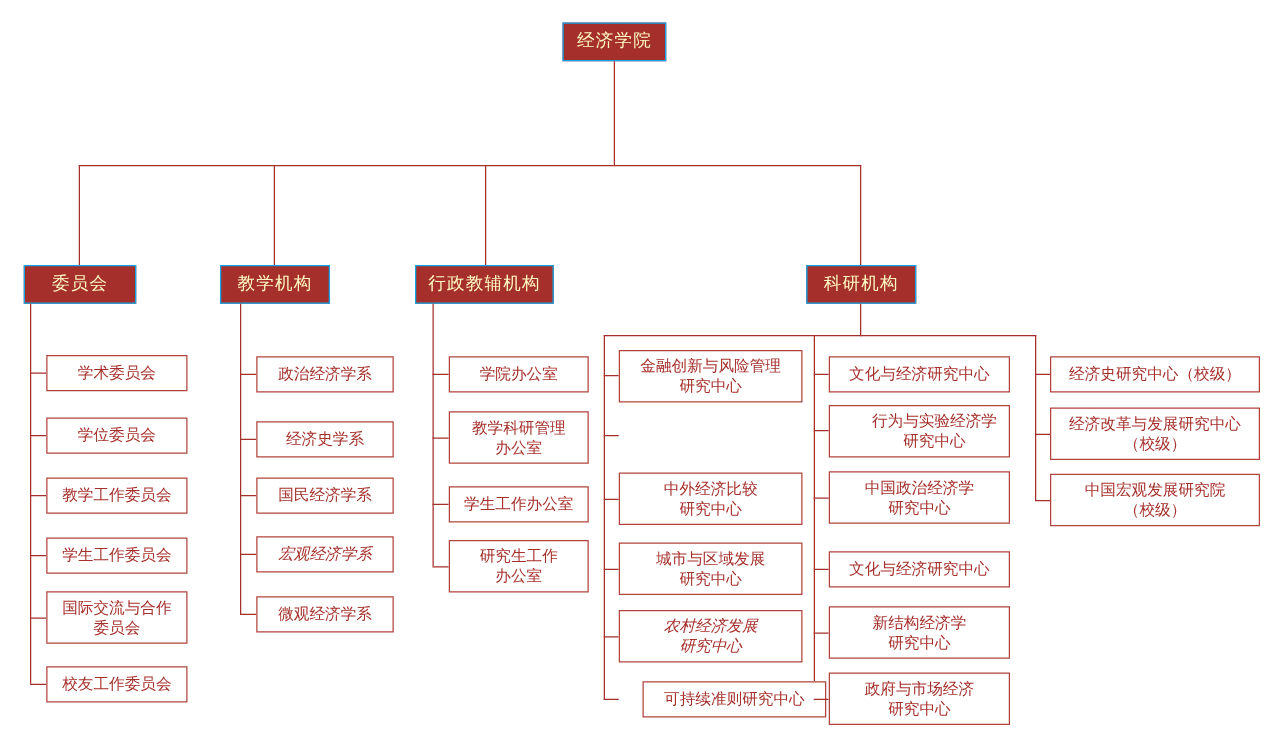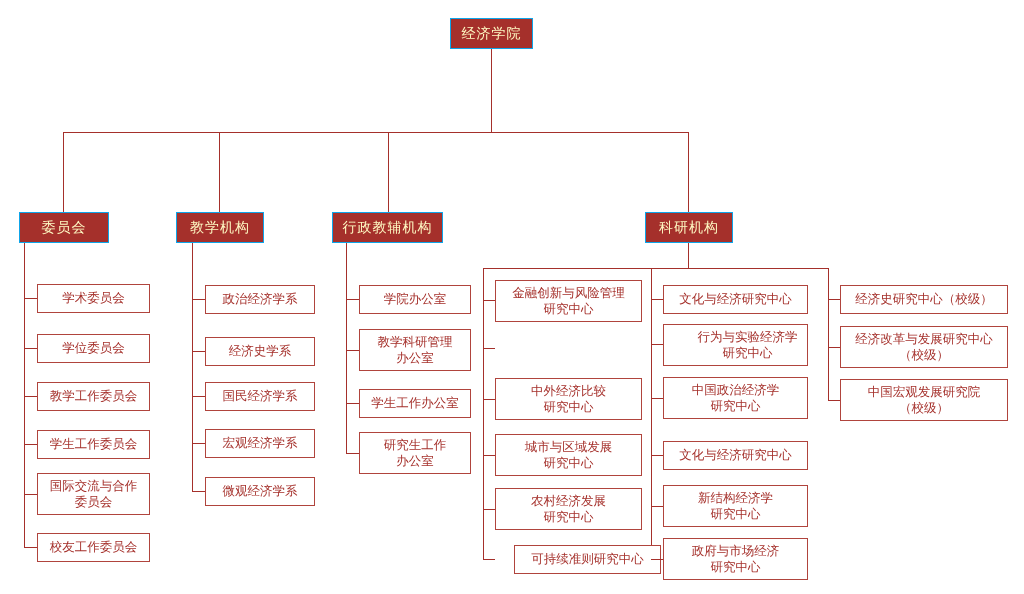--- a/index.html
+++ b/index.html
@@ -91,21 +91,21 @@
 
   <div class="ln ln-h" style="left:192px;top:299px;width:13px;"></div>
   <div class="ln ln-h" style="left:192px;top:351px;width:13px;"></div>
   <div class="ln ln-h" style="left:192px;top:396px;width:13px;"></div>
   <div class="ln ln-h" style="left:192px;top:443px;width:13px;"></div>
   <div class="ln ln-h" style="left:192px;top:491px;width:13px;"></div>
 
   <div class="node-leaf" style="left:205px;top:285px;width:110px;height:29px;">政治经济学系</div>
   <div class="node-leaf" style="left:205px;top:337px;width:110px;height:29px;">经济史学系</div>
   <div class="node-leaf" style="left:205px;top:382px;width:110px;height:29px;">国民经济学系</div>
-  <div class="node-leaf" style="left:205px;top:429px;width:110px;height:29px;">宏观经济学系</div>
+  <div class="node-leaf" style="left:205px;top:429px;width:110px;height:29px;font-style:italic;">宏观经济学系</div>
   <div class="node-leaf" style="left:205px;top:477px;width:110px;height:29px;">微观经济学系</div>
 
   <div class="ln ln-h" style="left:346px;top:299px;width:13px;"></div>
   <div class="ln ln-h" style="left:346px;top:350px;width:13px;"></div>
   <div class="ln ln-h" style="left:346px;top:403px;width:13px;"></div>
   <div class="ln ln-h" style="left:346px;top:453px;width:13px;"></div>
 
   <div class="node-leaf" style="left:359px;top:285px;width:112px;height:29px;text-align:center;">学院办公室</div>
   <div class="node-leaf" style="left:359px;top:329px;width:112px;height:42px;">教学科研管理<br>办公室</div>
   <div class="node-leaf" style="left:359px;top:389px;width:112px;height:29px;">学生工作办公室</div>
@@ -114,21 +114,21 @@
   <div class="ln ln-h" style="left:483px;top:300px;width:12px;"></div>
   <div class="ln ln-h" style="left:483px;top:348px;width:12px;"></div>
   <div class="ln ln-h" style="left:483px;top:399px;width:12px;"></div>
   <div class="ln ln-h" style="left:483px;top:455px;width:12px;"></div>
   <div class="ln ln-h" style="left:483px;top:509px;width:12px;"></div>
   <div class="ln ln-h" style="left:483px;top:559px;width:12px;"></div>
 
   <div class="node-leaf" style="left:495px;top:280px;width:147px;height:42px;">金融创新与风险管理<br>研究中心</div>
   <div class="node-leaf" style="left:495px;top:378px;width:147px;height:42px;">中外经济比较<br>研究中心</div>
   <div class="node-leaf" style="left:495px;top:434px;width:147px;height:42px;">城市与区域发展<br>研究中心</div>
-  <div class="node-leaf" style="left:495px;top:488px;width:147px;height:42px;">农村经济发展<br>研究中心</div>
+  <div class="node-leaf" style="left:495px;top:488px;width:147px;height:42px;font-style:italic;">农村经济发展<br>研究中心</div>
   <div class="node-leaf" style="left:514px;top:545px;width:147px;height:29px;">可持续准则研究中心</div>
 
   <div class="ln ln-h" style="left:651px;top:299px;width:12px;"></div>
   <div class="ln ln-h" style="left:651px;top:344px;width:12px;"></div>
   <div class="ln ln-h" style="left:651px;top:398px;width:12px;"></div>
   <div class="ln ln-h" style="left:651px;top:455px;width:12px;"></div>
   <div class="ln ln-h" style="left:651px;top:506px;width:12px;"></div>
   <div class="ln ln-h" style="left:651px;top:559px;width:12px;"></div>
 
   <div class="node-leaf" style="left:663px;top:285px;width:145px;height:29px;">文化与经济研究中心</div>

